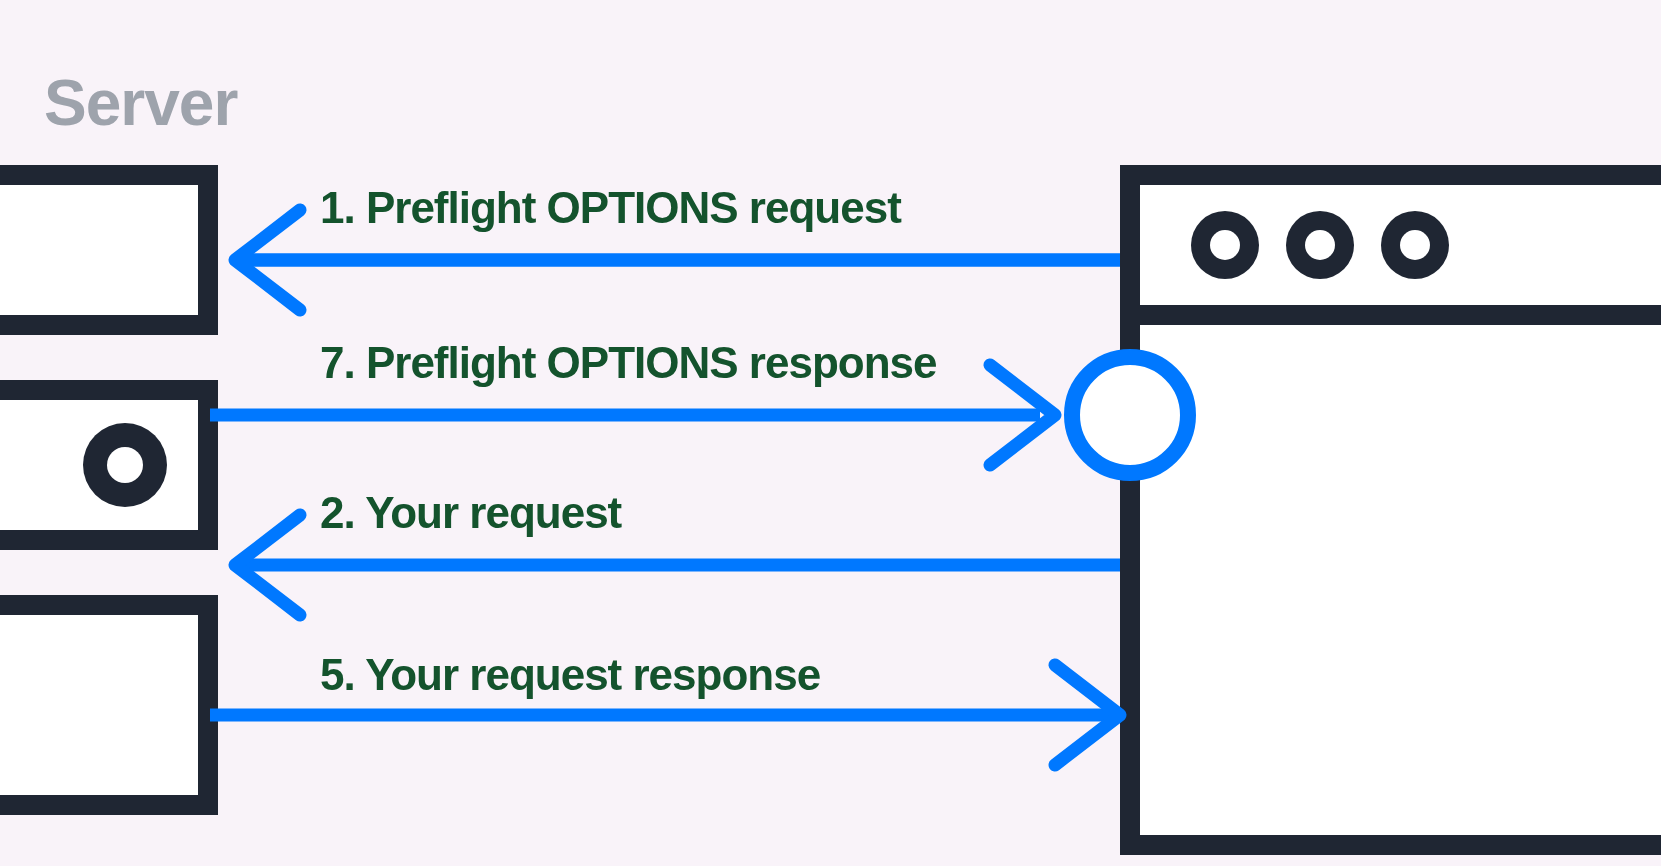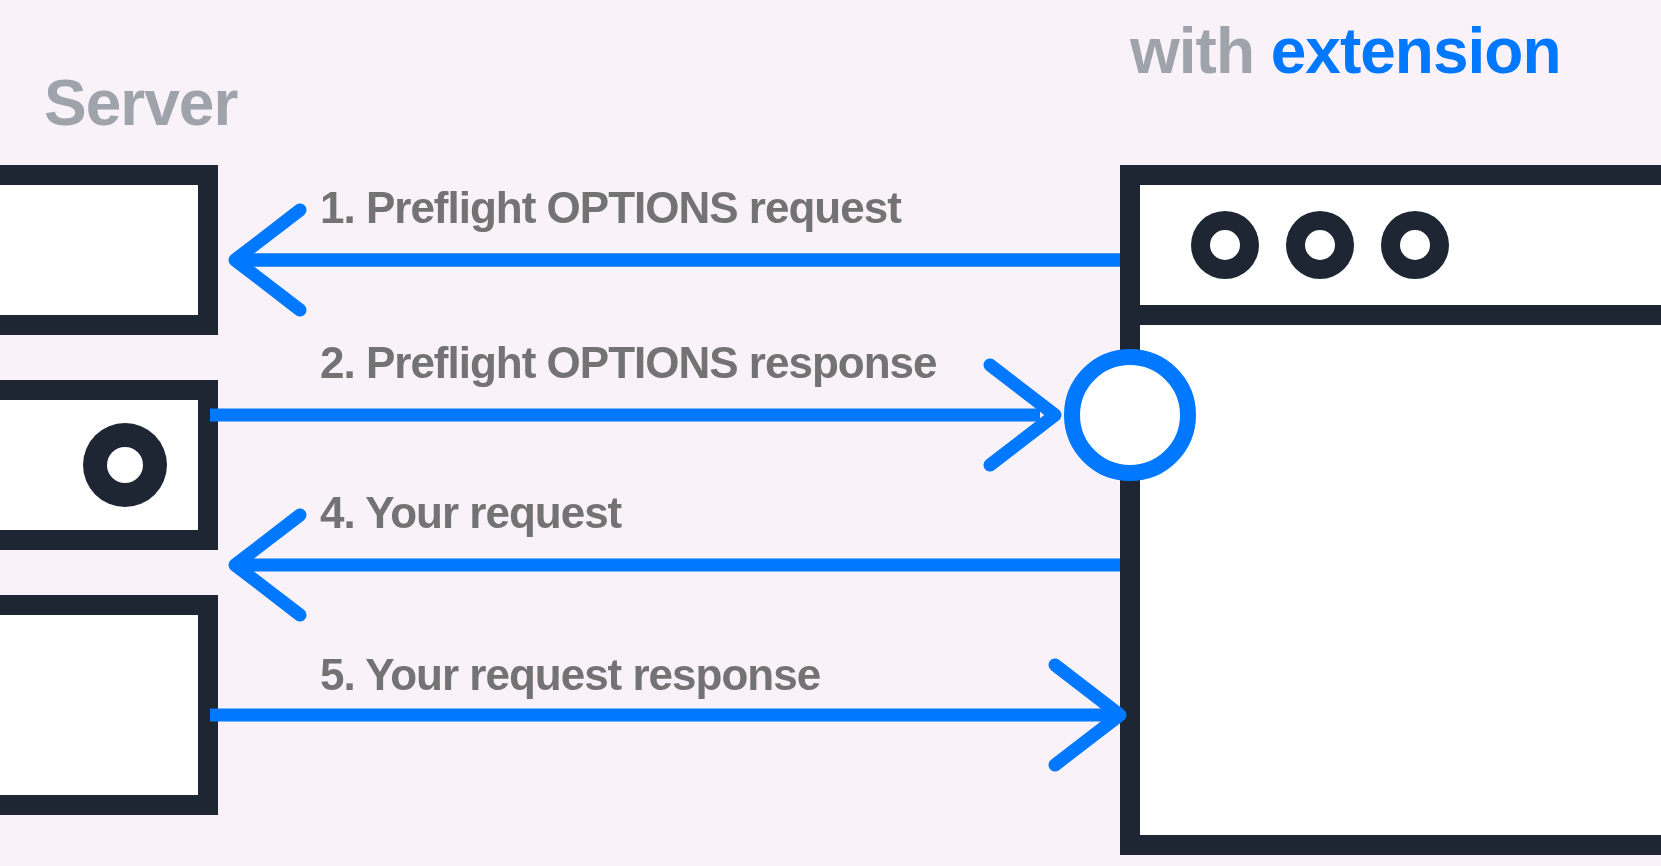--- a/index.html
+++ b/index.html
@@ -20,36 +20,33 @@
   }
   .title-blue {
     font-size: 64px;
     font-weight: 600;
     color: #0078ff;
     letter-spacing: -1px;
   }
   .step-label {
     font-size: 44px;
     font-weight: 700;
-    color: #737373;
+    color: #14532d;
     letter-spacing: -1px;
   }
   svg { display: block; }
 </style>
 </head>
 <body>
 
 <div class="title-grey" style="position:absolute; left:44px; top:66px;">
   <span>Server</span>
 </div>
 
 <div style="position:absolute; left:1130px; top:24px;">
-  <div style="margin-top:-10px;">
-    <span class="title-grey">with </span><span class="title-blue">extension</span>
-  </div>
 </div>
 
 <svg width="1661" height="866" viewBox="0 0 1661 866" style="position:absolute; left:0; top:0;">
 
   <g>
 
     <rect x="-20" y="175" width="228" height="150" fill="#ffffff" stroke="#1f2633" stroke-width="20"></rect>
 
     <rect x="-20" y="390" width="228" height="150" fill="#ffffff" stroke="#1f2633" stroke-width="20"></rect>
     <circle cx="125" cy="465" r="42" fill="#1f2633"></circle>
@@ -95,20 +92,20 @@
   <path d="M 300 515 L 235 565 L 300 615" fill="none" stroke="#0078ff" stroke-width="13" stroke-linecap="round" stroke-linejoin="round"></path>
 
   <line x1="210" y1="715" x2="1110" y2="715" stroke="#0078ff" stroke-width="13"></line>
   <path d="M 1055 665 L 1120 715 L 1055 765" fill="none" stroke="#0078ff" stroke-width="13" stroke-linecap="round" stroke-linejoin="round"></path>
 </svg>
 
 <div class="step-label" style="position:absolute; left:320px; top:183px;">
   <span>1. Preflight OPTIONS request</span>
 </div>
 <div class="step-label" style="position:absolute; left:320px; top:338px;">
-  <span>2. Preflight OPTIONS response</span>
+  <span>7. Preflight OPTIONS response</span>
 </div>
 <div class="step-label" style="position:absolute; left:320px; top:488px;">
-  <span>4. Your request</span>
+  <span>2. Your request</span>
 </div>
 <div class="step-label" style="position:absolute; left:320px; top:638px;margin-top:12px;">
   <span>5. Your request response</span>
 </div>
 
 </body></html>

